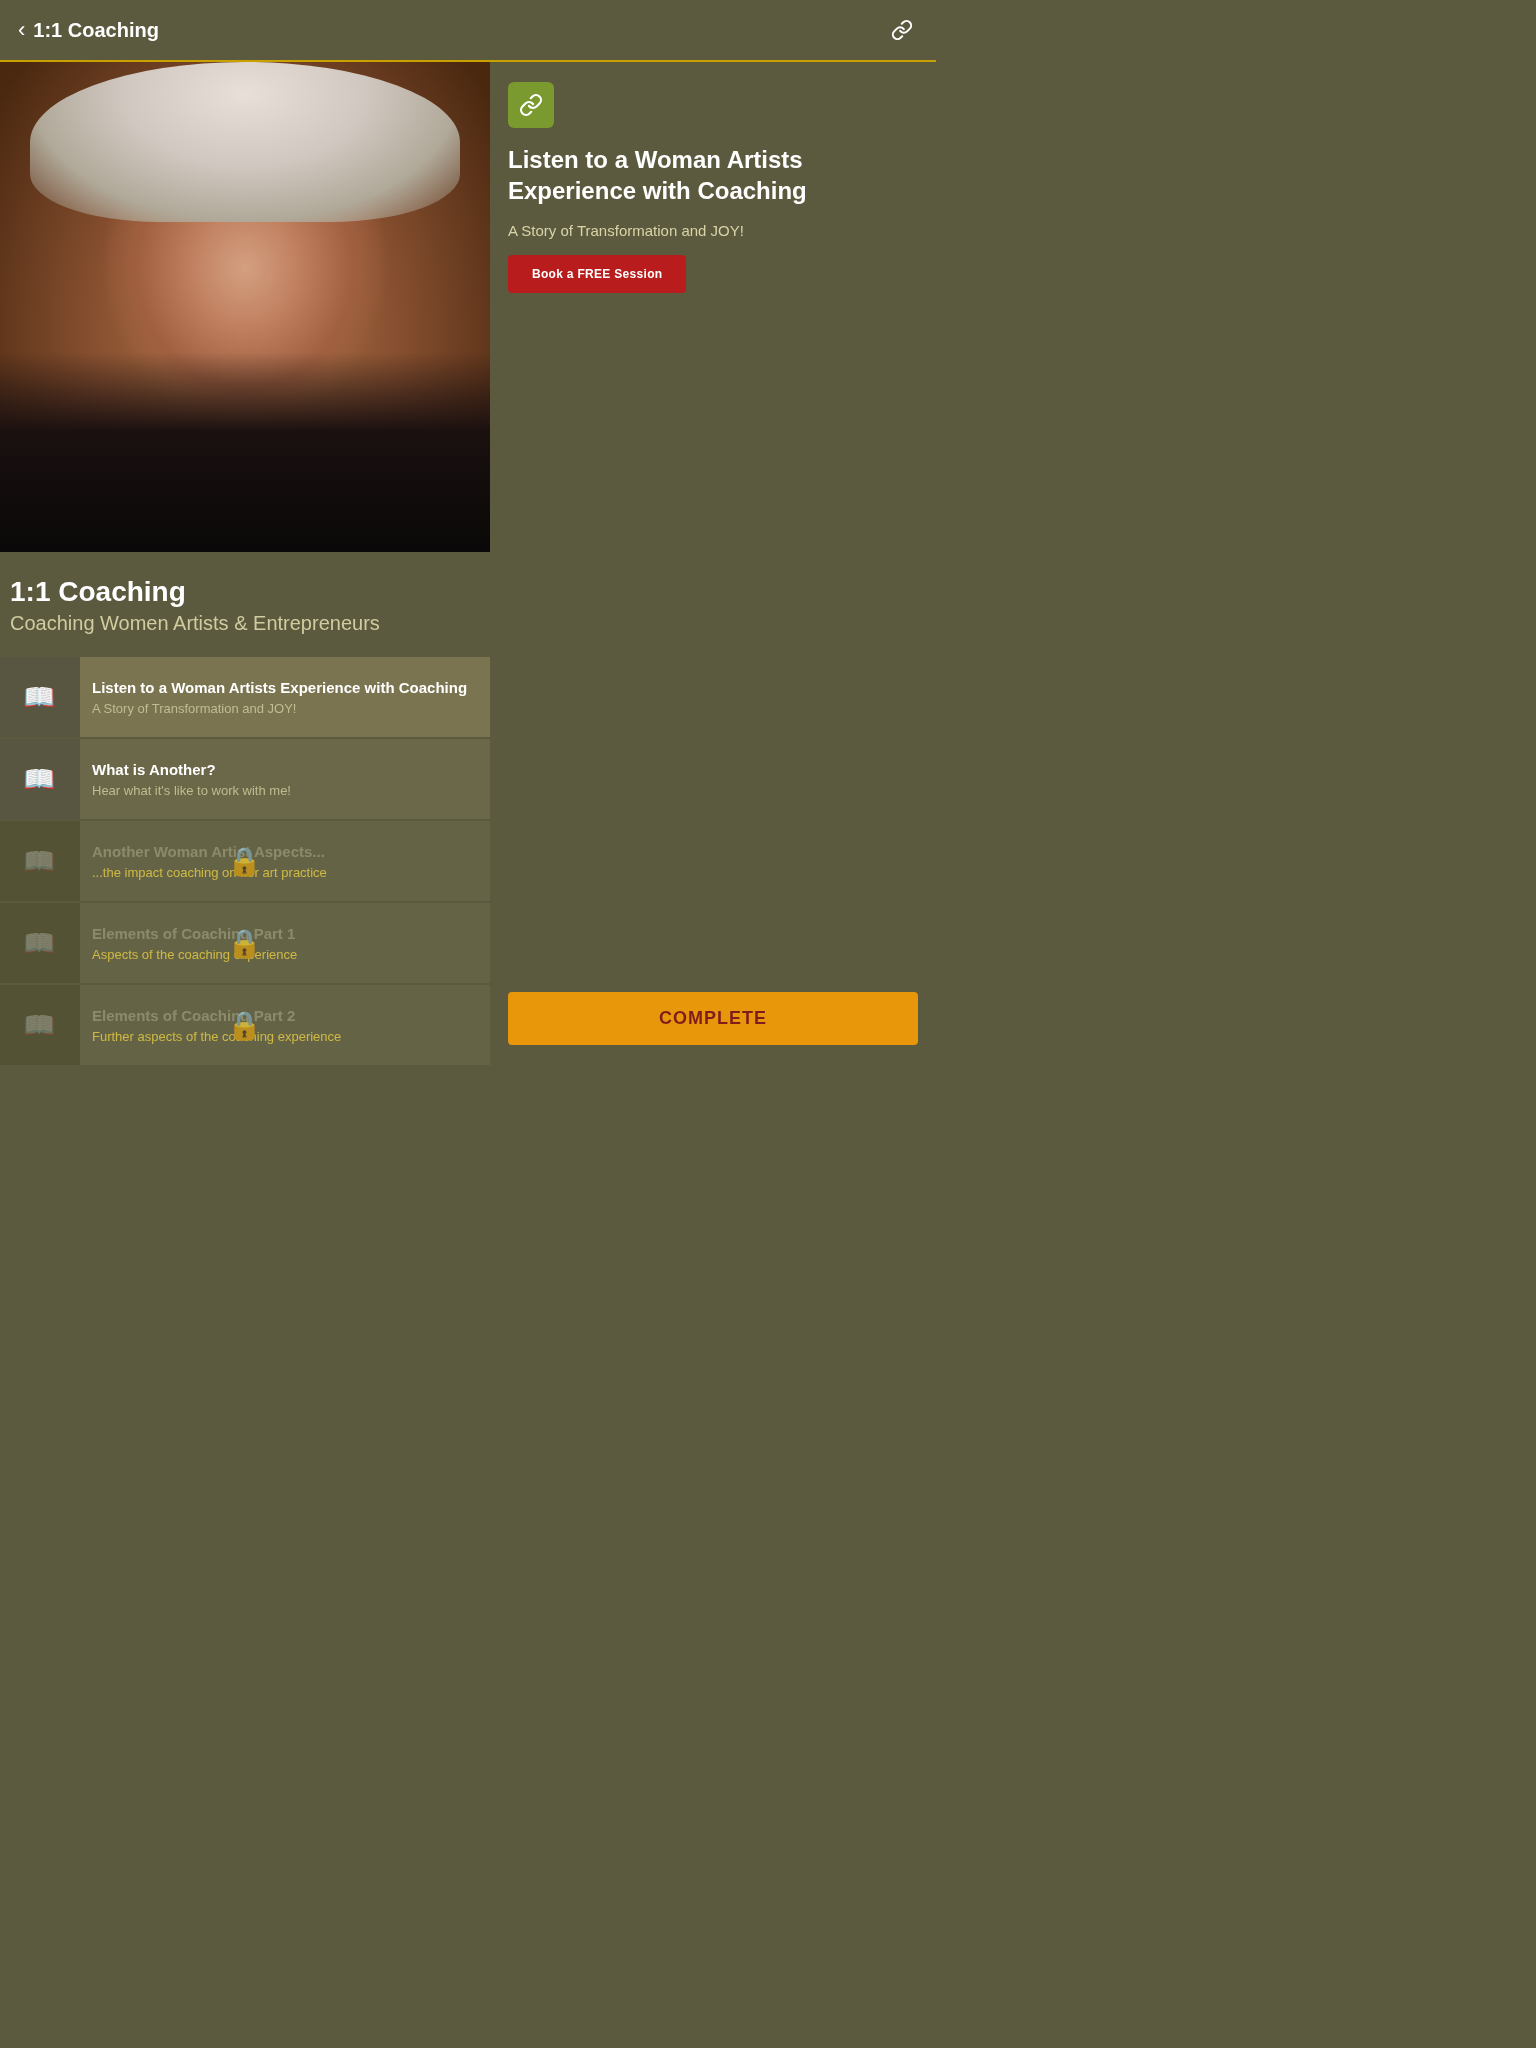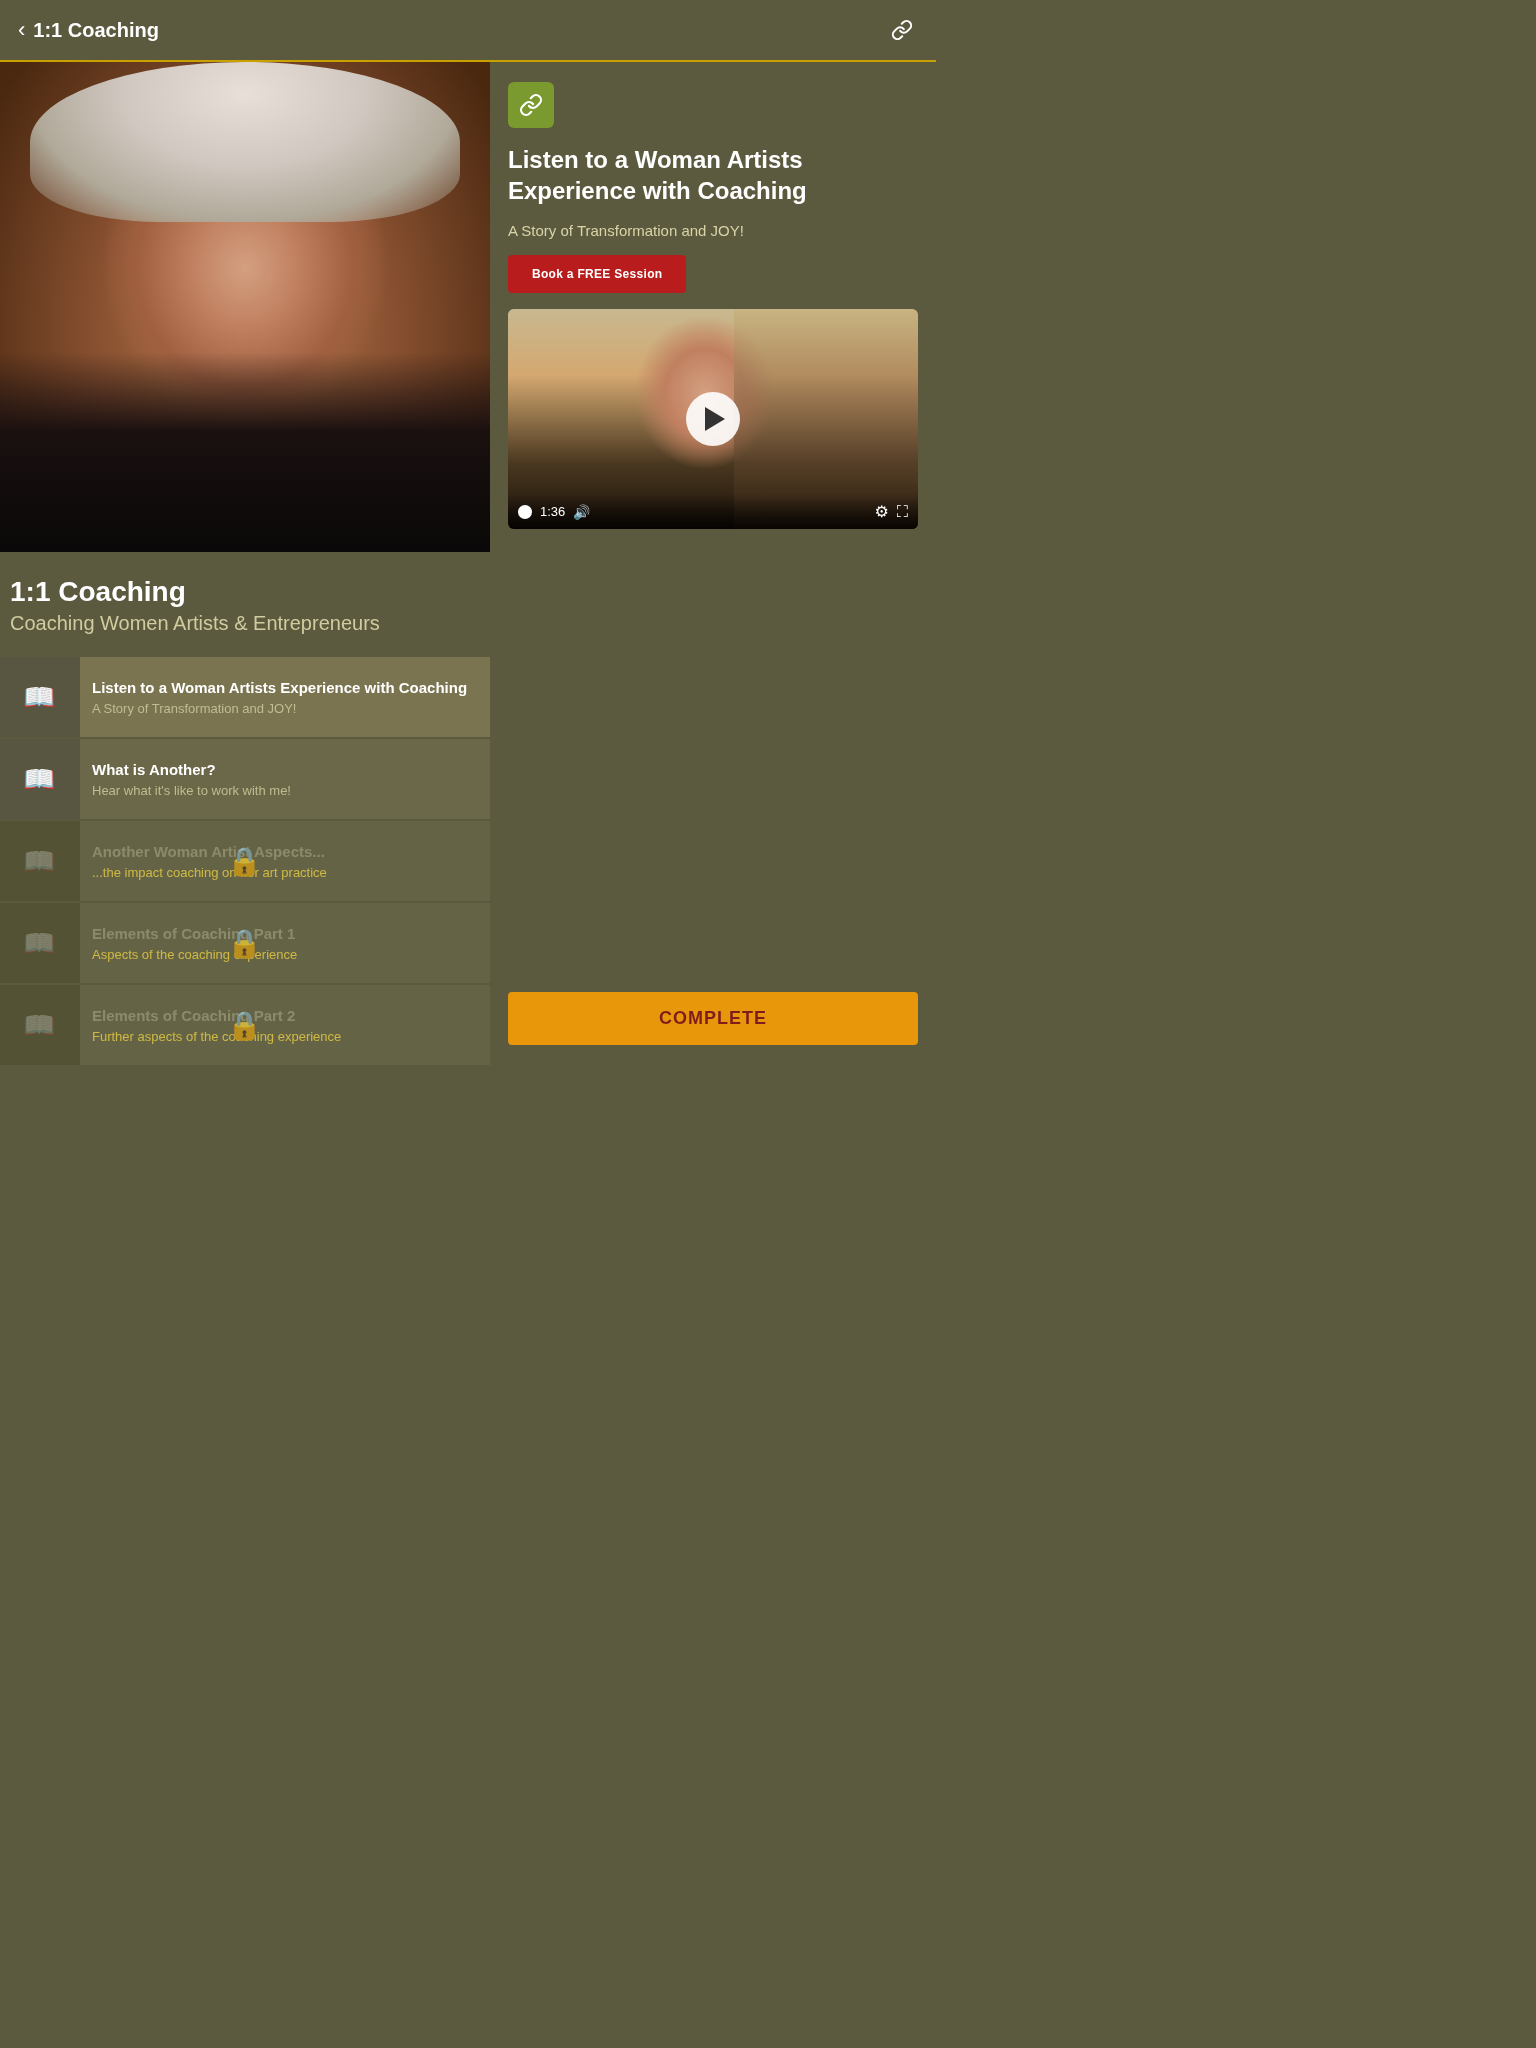--- a/index.html
+++ b/index.html
@@ -469,37 +469,20 @@
         <path d="M14 11a5 5 0 00-7.54-.54l-3 3a5 5 0 007.07 7.07l1.71-1.71"></path>
       </svg>
     </div>
 
     <div class="content-title">Listen to a Woman Artists Experience with Coaching</div>
 
     <div class="content-desc">A Story of Transformation and JOY!</div>
 
     <button class="book-session-btn">Book a FREE Session</button>
 
-    <div class="video-container">
-      <div class="video-thumbnail">
-        <div class="video-person-bg"></div>
-        <div class="video-right-bg"></div>
-        <div class="play-button">
-          <div class="play-triangle"></div>
-        </div>
-        <div class="video-controls">
-          <div class="progress-dot"></div>
-          <span class="time-display">1:36</span>
-          <span class="volume-icon">🔊</span>
-          <div class="spacer"></div>
-          <span class="settings-icon">⚙</span>
-          <span class="fullscreen-icon">⛶</span>
-        </div>
-      </div>
-    </div>
 
     <div style="flex:1; min-height: 80px;"></div>
 
     <button class="complete-btn">COMPLETE</button>
 
   </div>
 
 </div>
 
 </body></html>

